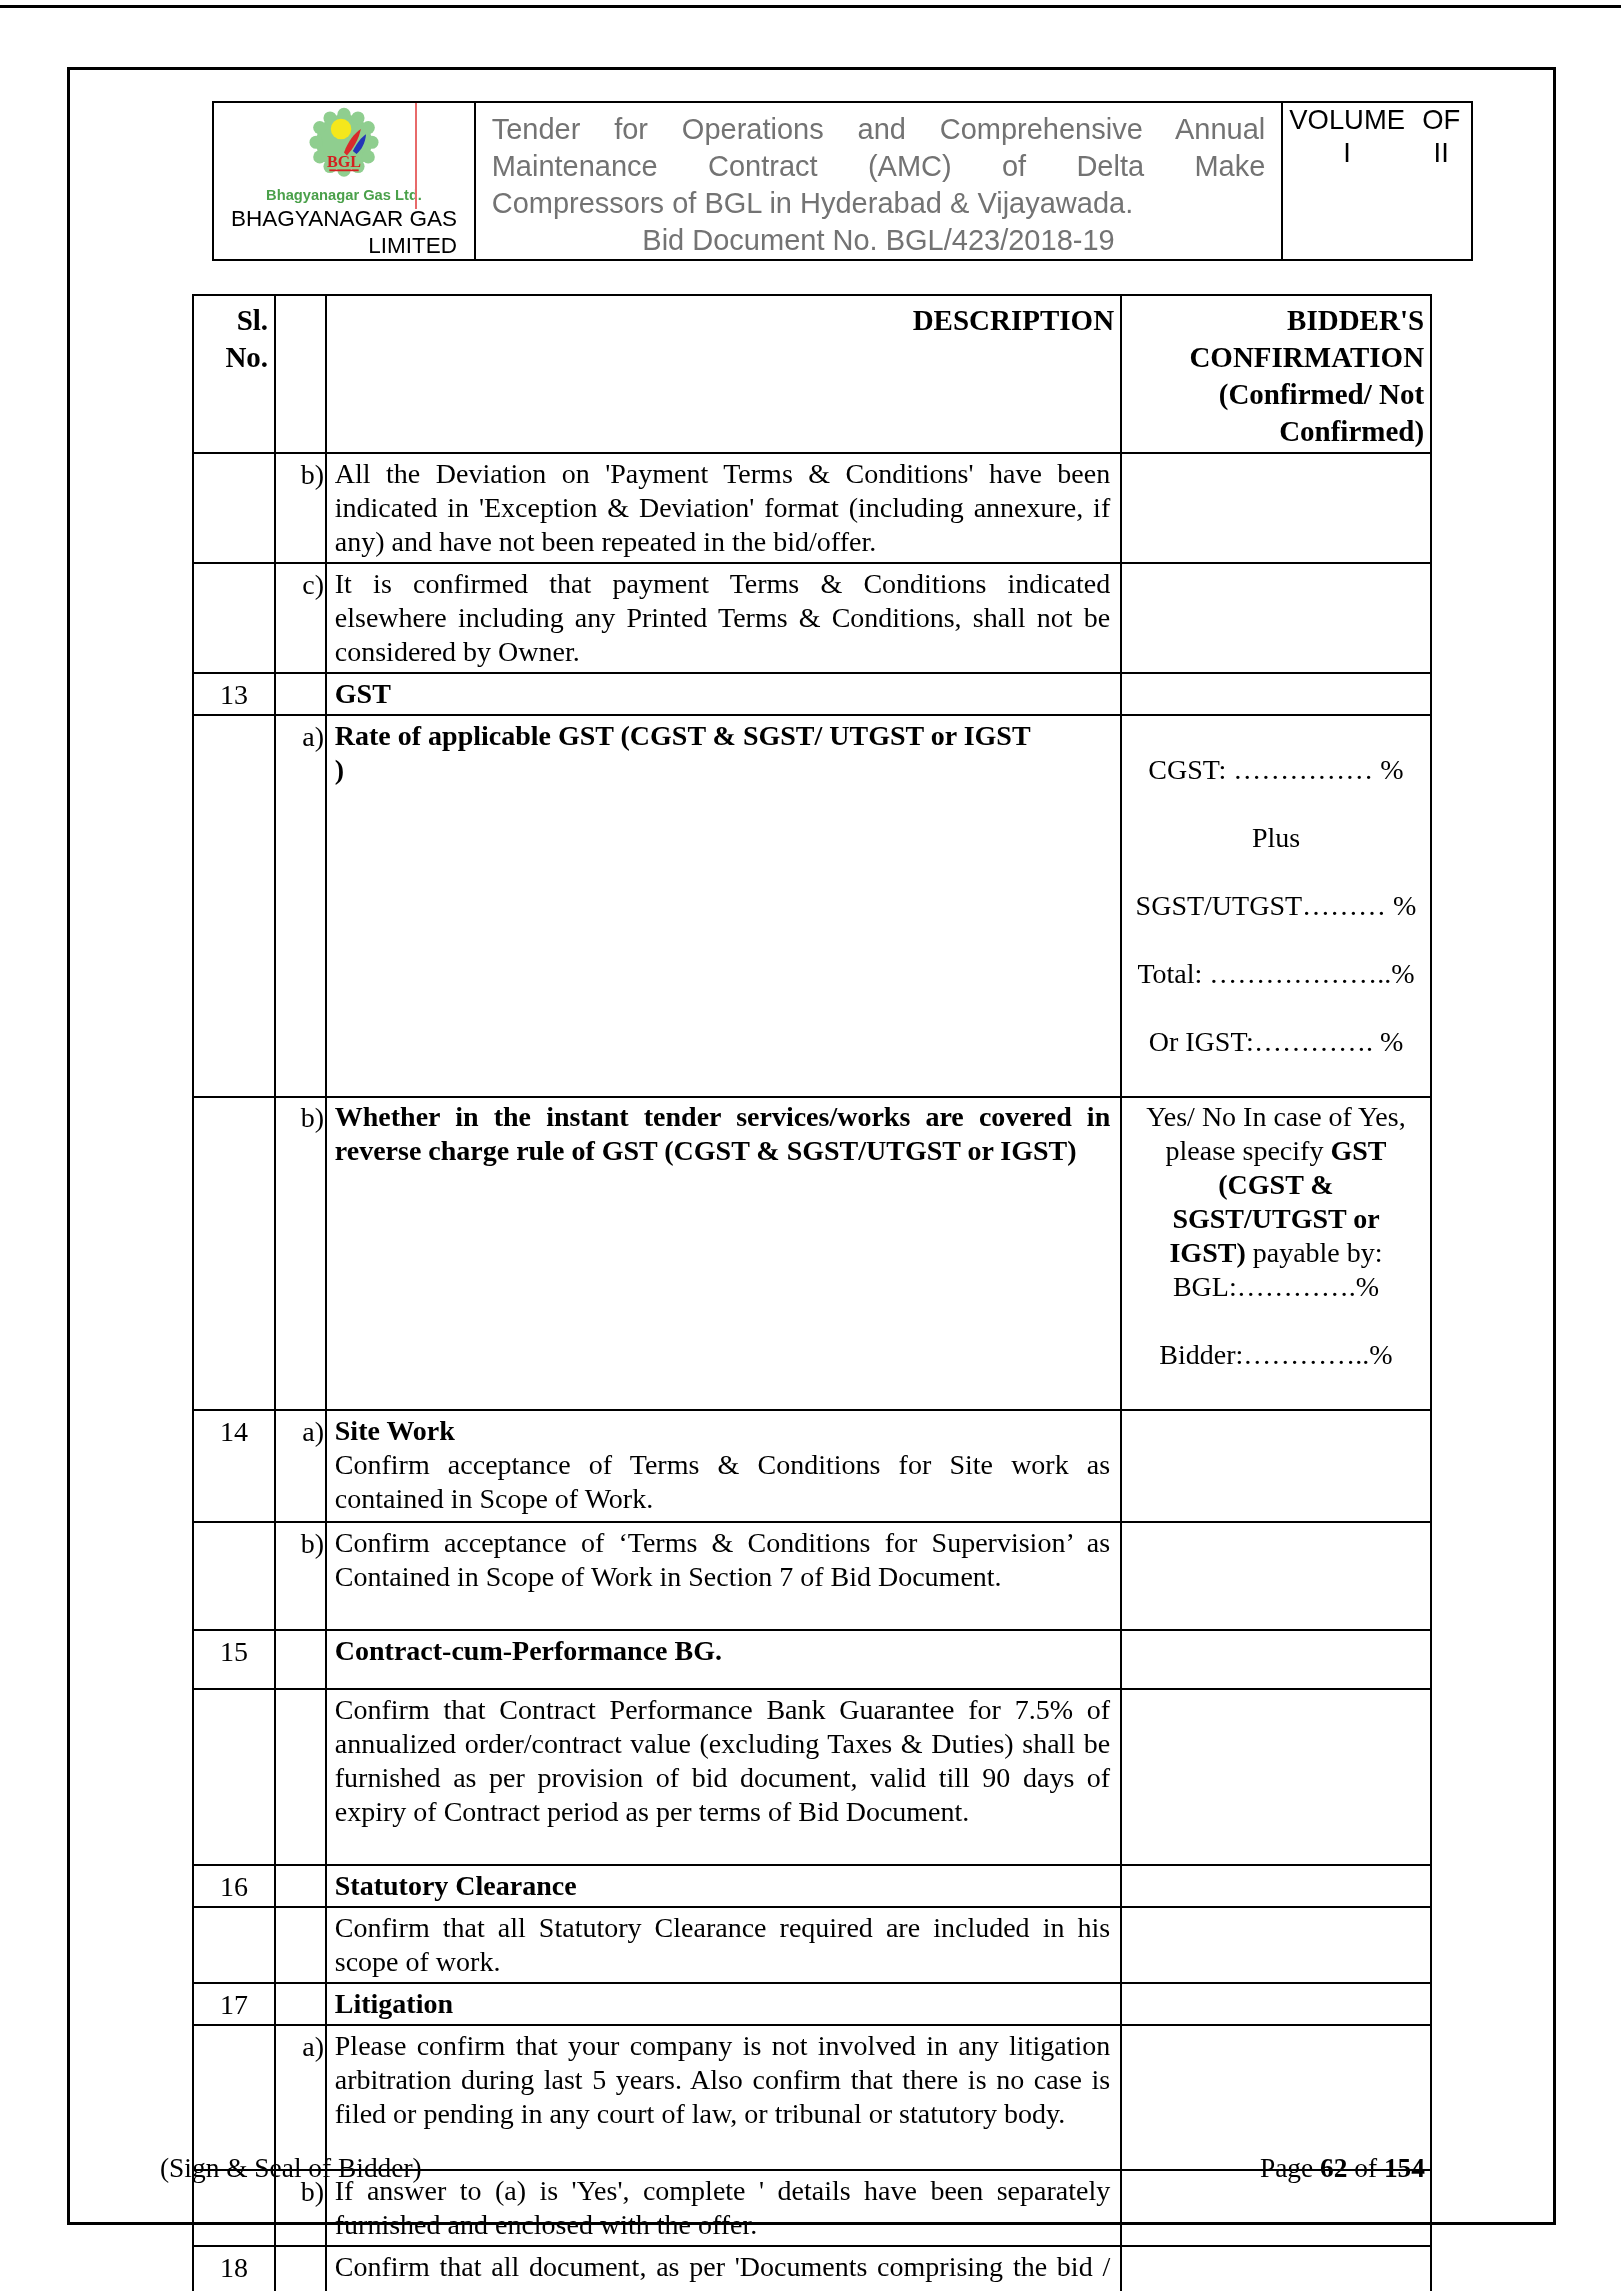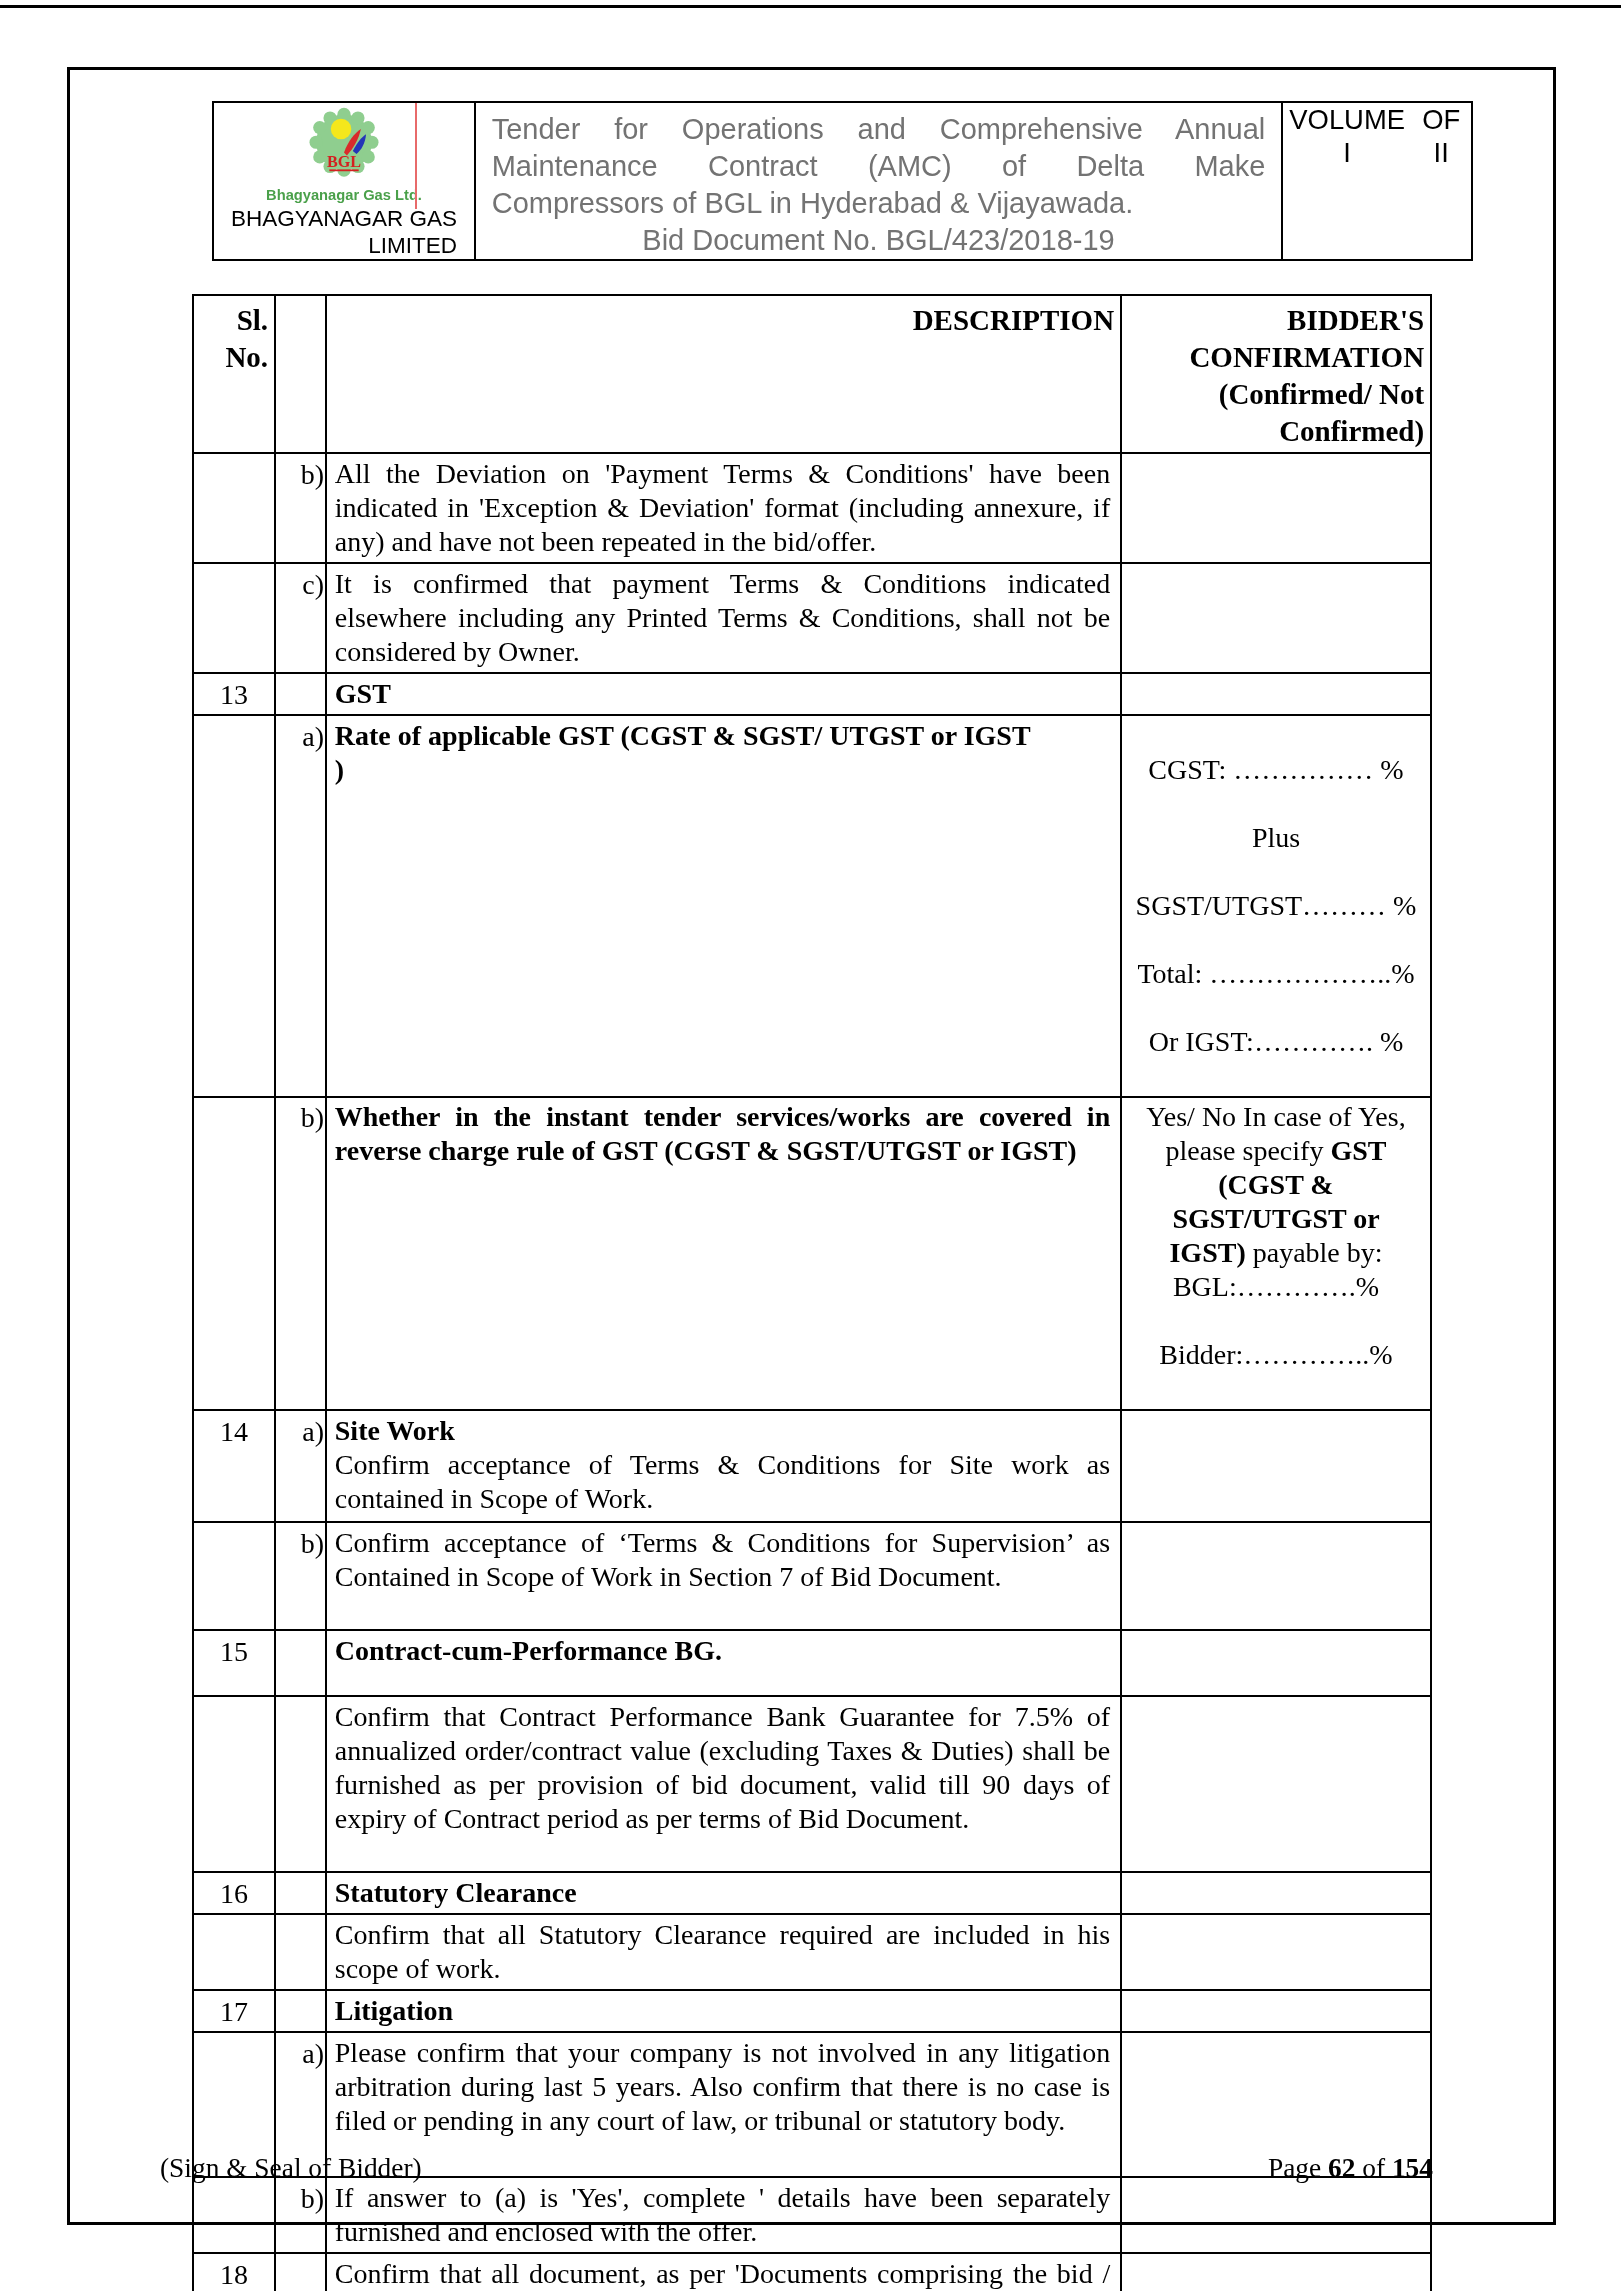--- a/index.html
+++ b/index.html
@@ -173,21 +173,21 @@
         <td class="conf"></td>
       </tr>
 
       <tr style="height:108px">
         <td class="sl"></td>
         <td class="letter">b)</td>
         <td class="desc">Confirm acceptance of ‘Terms &amp; Conditions for Supervision’  as Contained in Scope of Work in Section 7 of Bid Document.</td>
         <td class="conf"></td>
       </tr>
 
-      <tr style="height:66px">
+      <tr style="height:59px">
         <td class="sl">15</td>
         <td class="letter"></td>
         <td class="desc bold">Contract-cum-Performance BG.</td>
         <td class="conf"></td>
       </tr>
 
       <tr style="height:176px">
         <td class="sl"></td>
         <td class="letter"></td>
         <td class="desc">Confirm that Contract Performance Bank Guarantee for 7.5% of annualized order/contract value (excluding Taxes &amp; Duties) shall be furnished as per provision of bid document, valid till 90 days of expiry of Contract period as per terms of Bid Document.</td>
@@ -233,17 +233,17 @@
         <td class="sl">18</td>
         <td class="letter"></td>
         <td class="desc">Confirm that all document, as per 'Documents comprising the bid / offer by Bidder, have been enclosed.</td>
         <td class="conf"></td>
       </tr>
 
     </tbody>
       </table>
 
     <div style="position:absolute;left:90px;top:2083px;font-size:27.4px;">(Sign &amp; Seal of Bidder)</div>
-    <div style="position:absolute;right:120px;top:2083px;font-size:27.4px;"><span>Page </span><span class="bold">62</span><span> of </span><span class="bold">154</span></div>
+    <div style="position:absolute;right:128px;top:2083px;font-size:27.4px;"><span>Page </span><span class="bold">62</span><span> of </span><span class="bold">154</span></div>
 
   </div>
 </div>
 
 
 </body></html>

